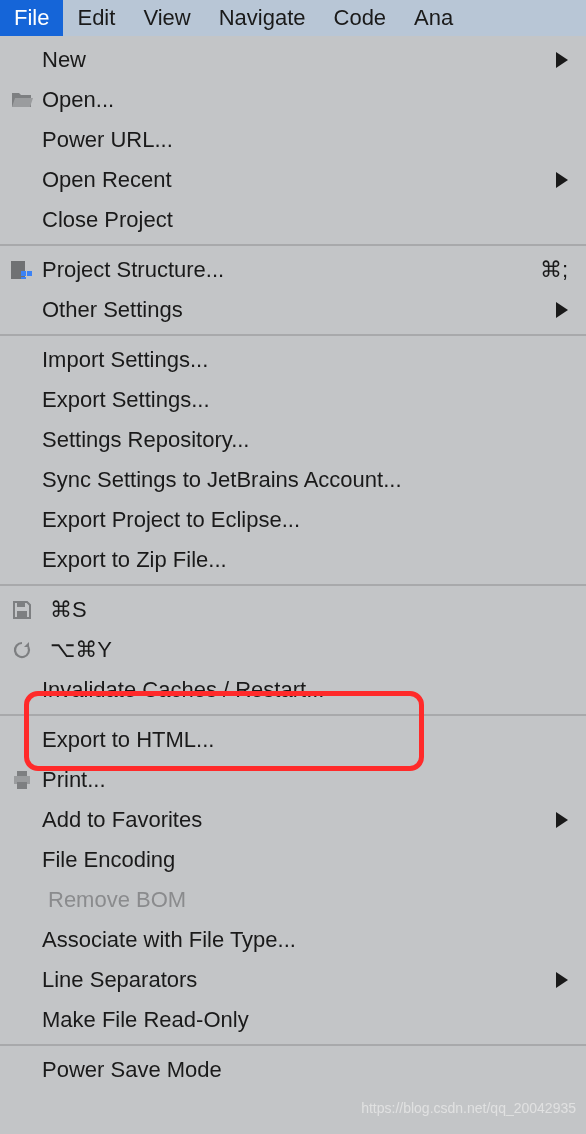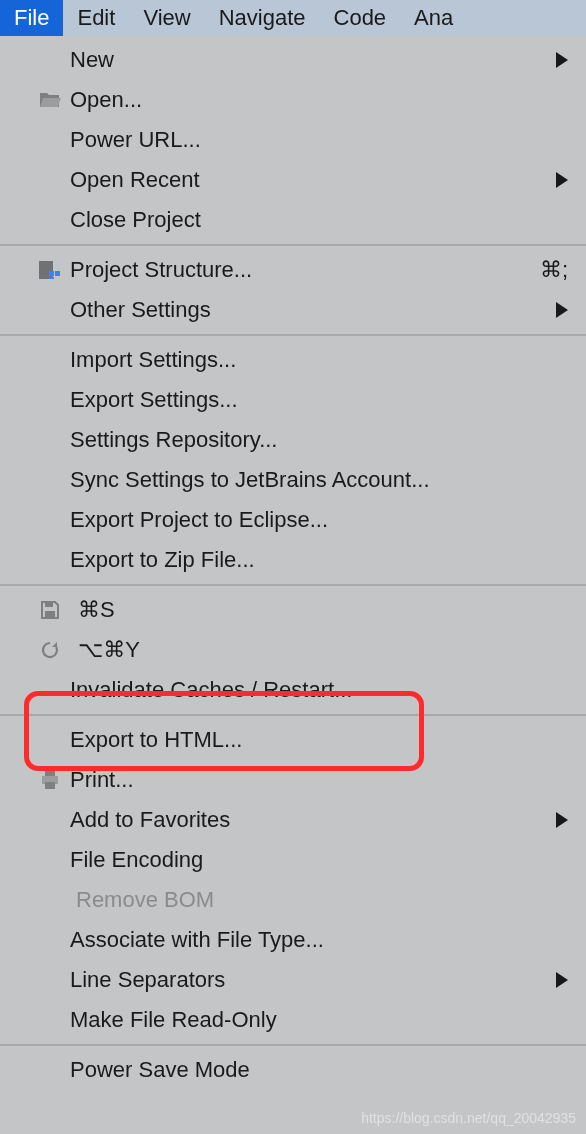--- a/index.html
+++ b/index.html
@@ -42,21 +42,20 @@
     .menu-section:last-child { border-bottom: none; }
     .menu-item {
       display: flex;
       align-items: center;
       height: 40px;
       padding: 0 18px 0 42px;
       font-size: 22px;
       color: #1a1a1a;
       cursor: default;
       position: relative;
-      margin-left: 28px;
     }
     .menu-item.with-icon { }
     .menu-item.disabled { color: #8a8b8d; padding-left: 48px; }
     .menu-label { flex: 1; white-space: nowrap; overflow: hidden; }
     .menu-shortcut {
       font-size: 22px;
       color: #1a1a1a;
       margin-left: 8px;
     }
     .submenu-arrow {
@@ -74,21 +73,21 @@
     }
     .highlight-box {
       position: absolute;
       border: 5px solid #ff2a2a;
       border-radius: 14px;
       pointer-events: none;
     }
     .watermark {
       position: absolute;
       right: 10px;
-      bottom: 8px;
+      bottom: 18px;
       font-size: 14px;
       color: #e6e6e6;
       opacity: 0.85;
     }
   </style>
 </head>
 <body>
 
 <div class="menubar">
   <div class="menubar-item active">

